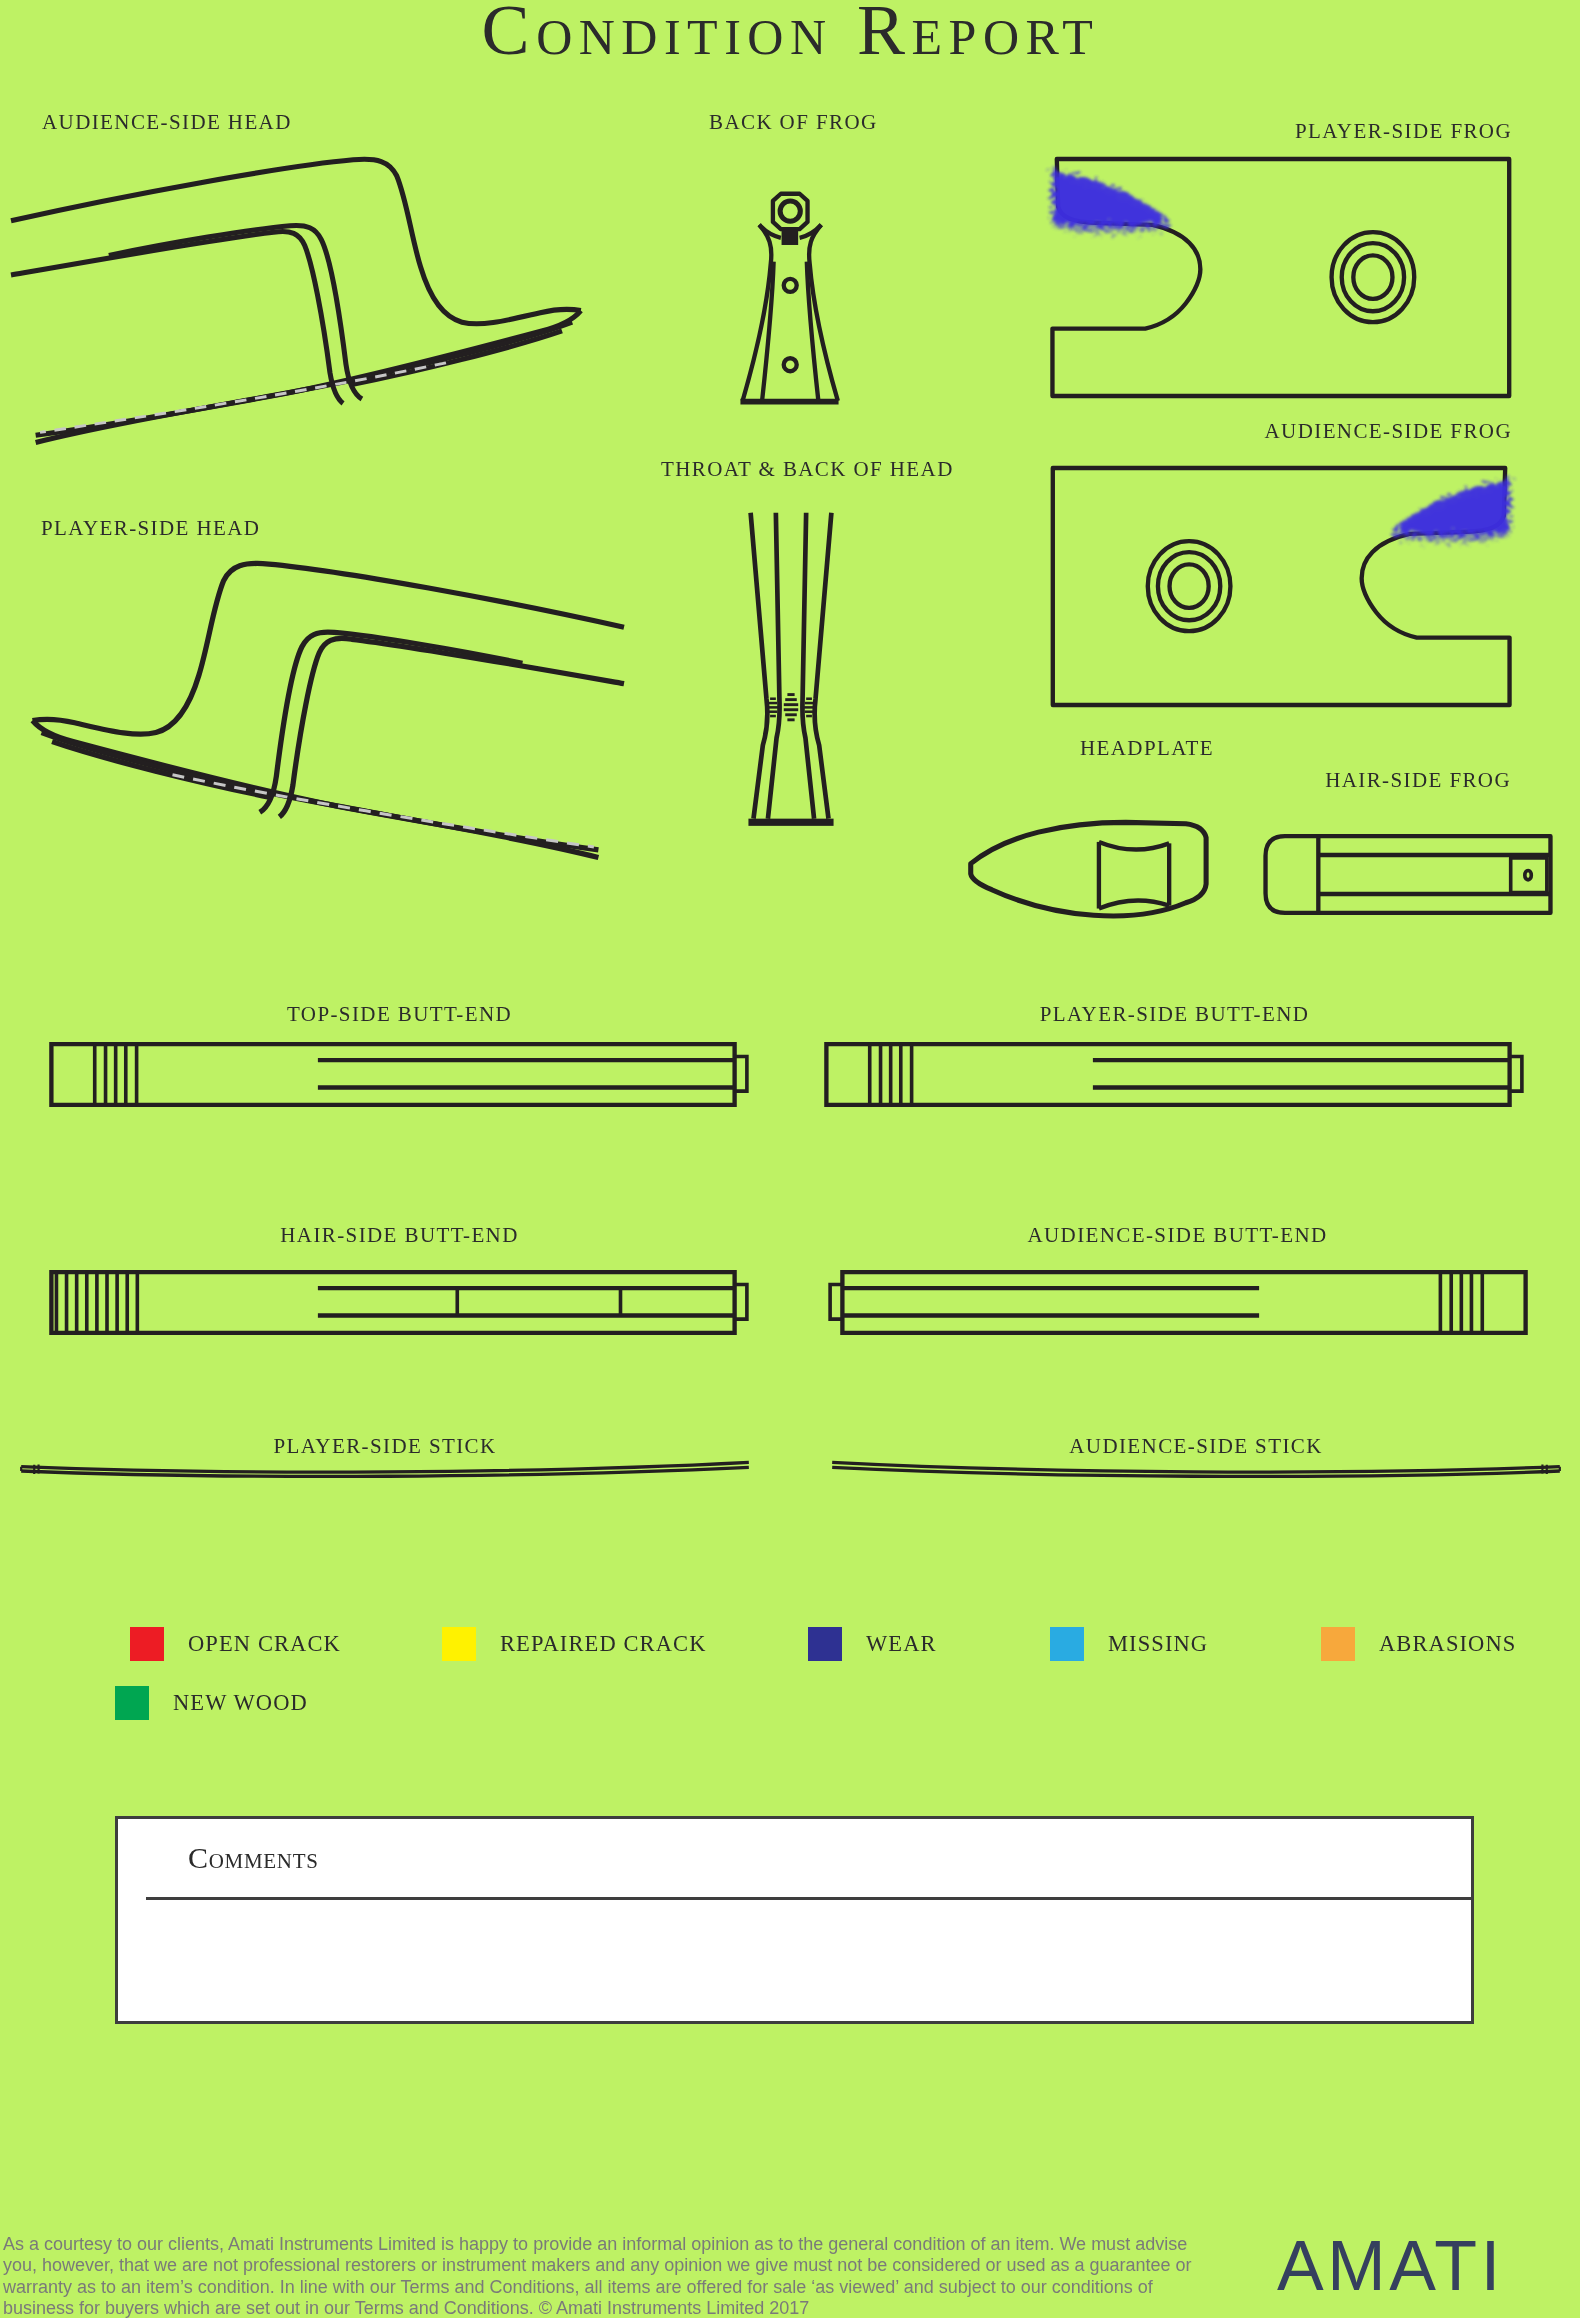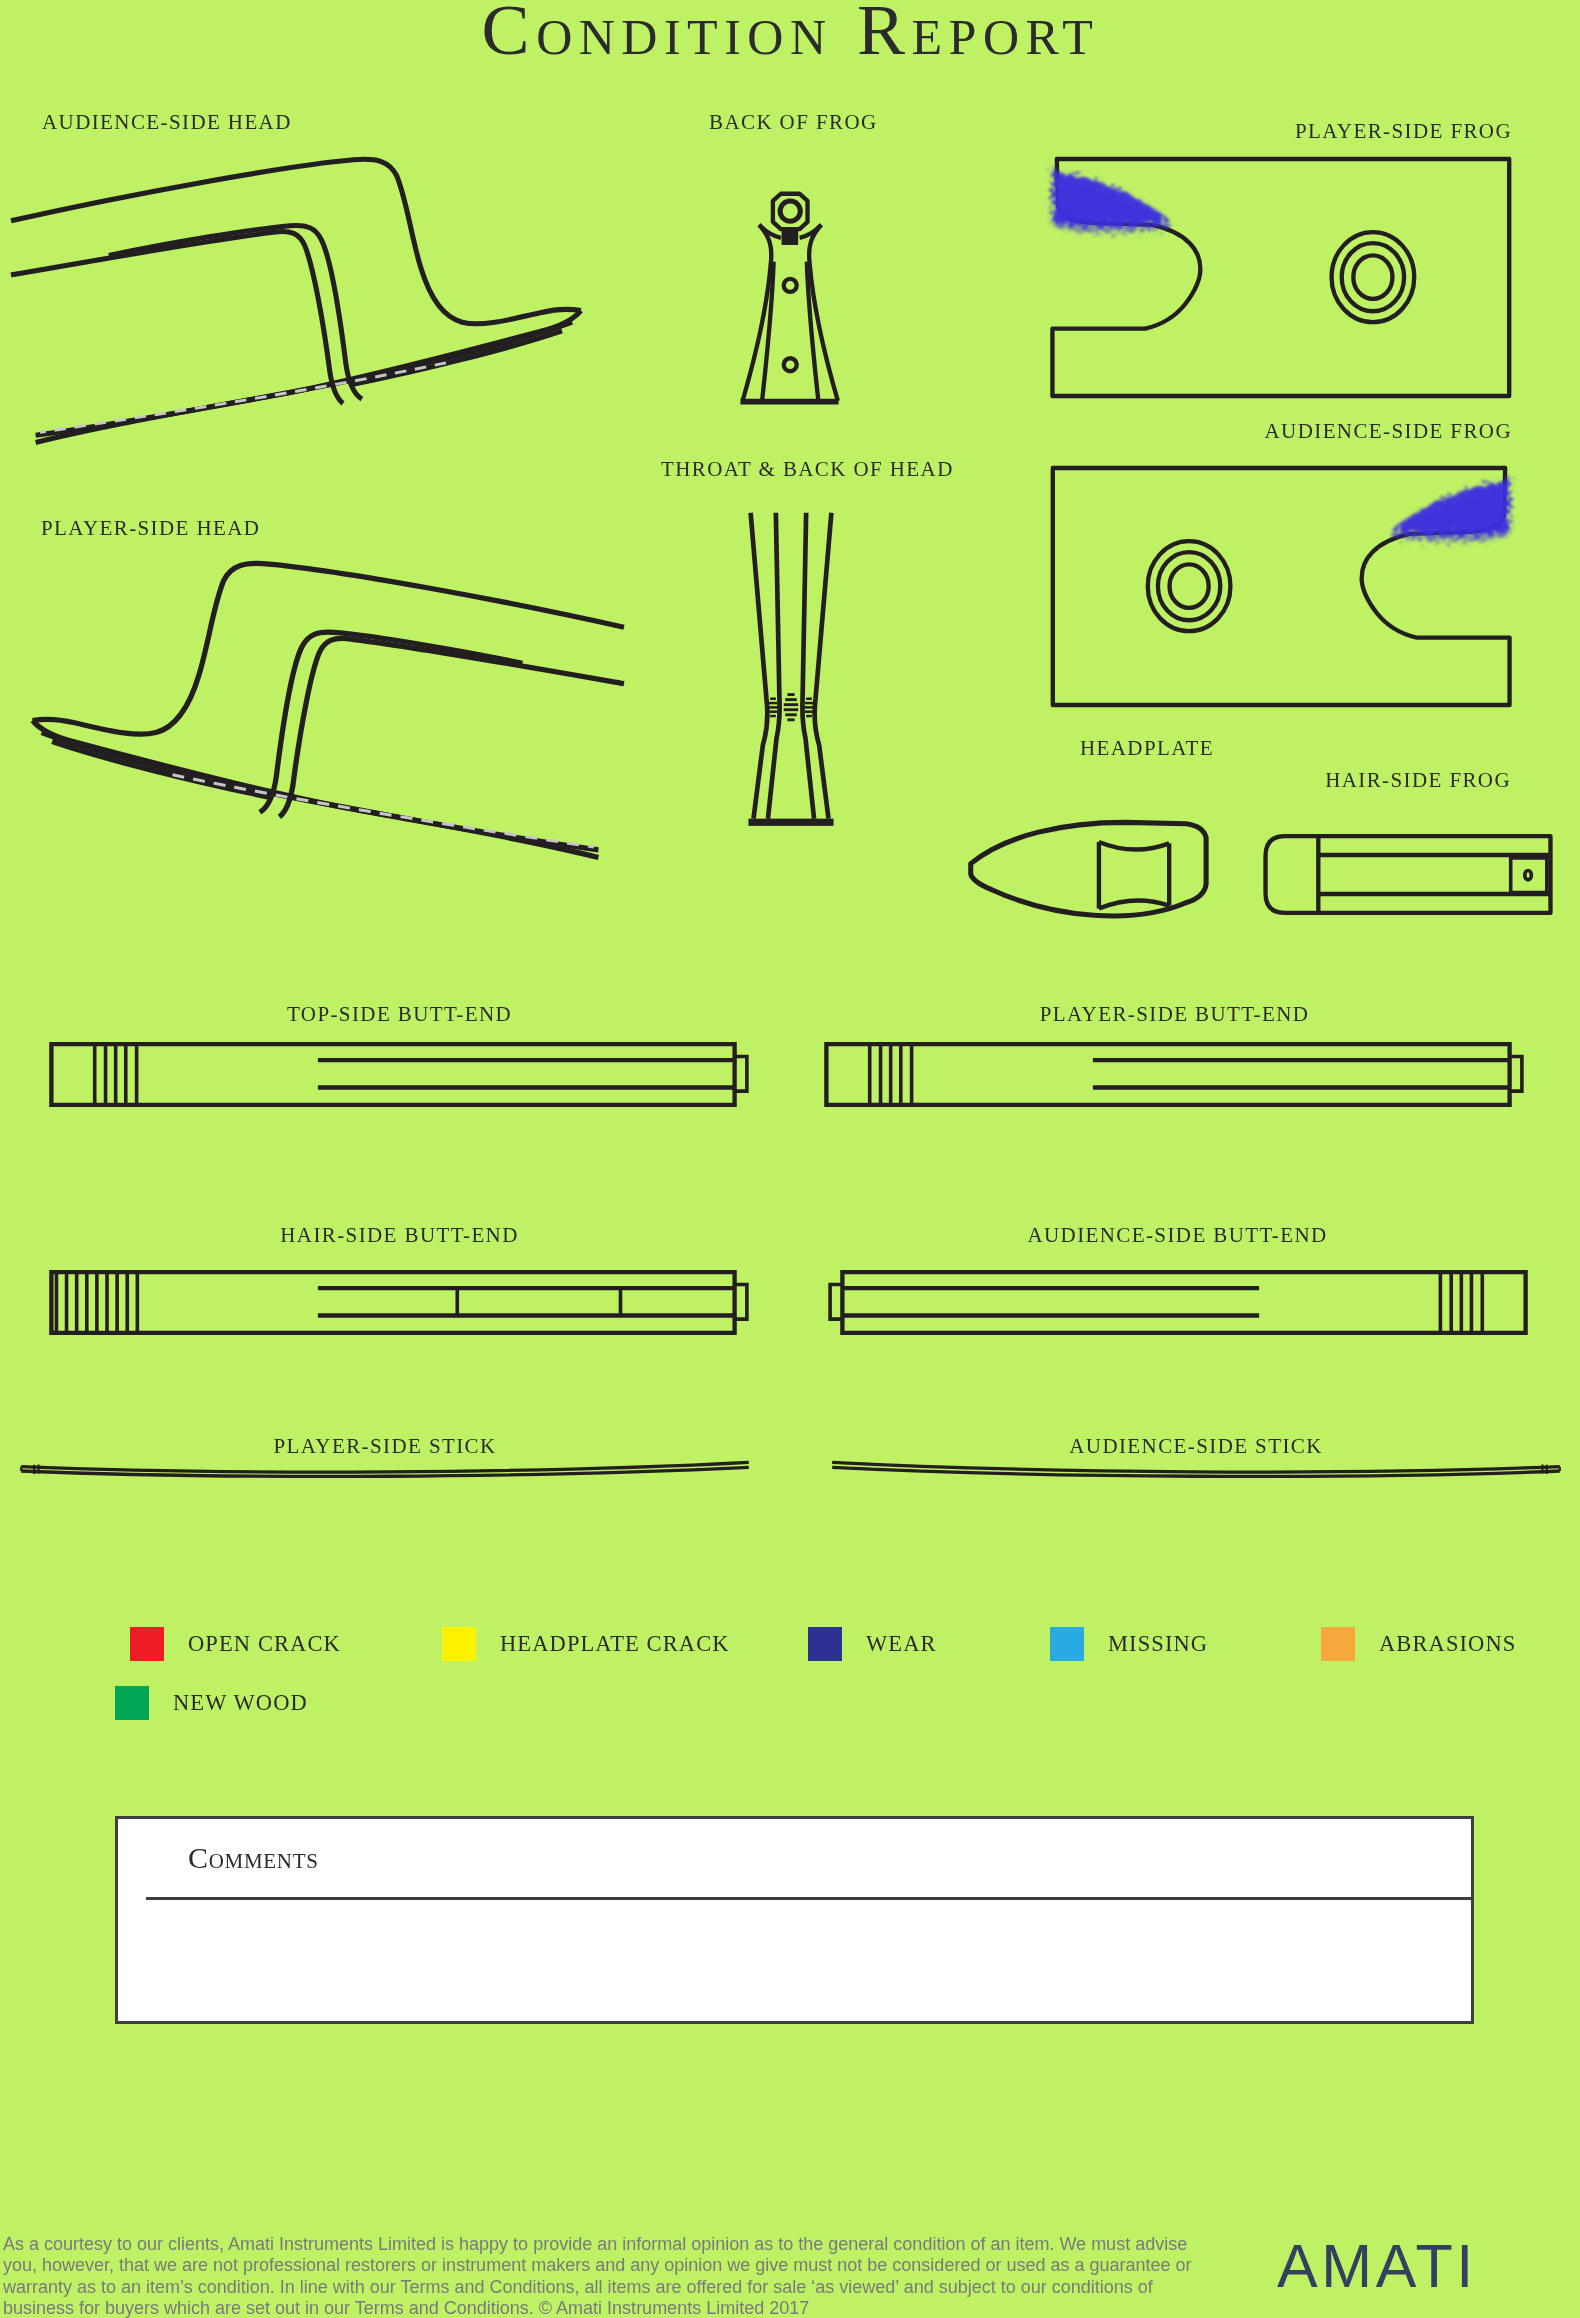--- a/index.html
+++ b/index.html
@@ -15,21 +15,21 @@
   .swatch{width:34px;height:34px;flex:0 0 34px;}
   .legend-label{font-size:22.5px;letter-spacing:1.1px;white-space:nowrap;color:#2b2b2b;}
   .comments-box{position:absolute;left:115px;top:1816px;width:1353px;height:202px;
                 border:3.6px solid #3e3e3e;box-sizing:content-box;background:#fff;}
   .comments-header{height:78px;border-bottom:3.6px solid #3e3e3e;display:flex;align-items:center;
                    padding-left:42px;font-size:30px;font-variant:small-caps;letter-spacing:0.7px;color:#2b2b2b;margin-left:28px;}
   .comments-body{height:121px;}
   .footer-text{position:absolute;left:2.9px;top:2234px;width:1190px;
                font-family:"Liberation Sans",sans-serif;font-size:18px;line-height:21.4px;color:#7a7a7a;}
   .brand{position:absolute;left:1277px;top:2219px;font-family:"Liberation Sans",sans-serif;
-         font-weight:300;font-size:61px;line-height:94px;letter-spacing:3.6px;color:#35405e;white-space:nowrap;}
+         font-weight:300;font-size:70px;line-height:94px;letter-spacing:3.6px;color:#35405e;white-space:nowrap;}
 </style>
 </head>
 <body>
 
 <div class="page">
 
   <svg width="0" height="0" style="position:absolute" aria-hidden="true">
     <defs>
       <filter id="spray" x="-40%" y="-40%" width="180%" height="180%">
         <feTurbulence type="fractalNoise" baseFrequency="0.12 0.2" numOctaves="3" seed="7" result="n"></feTurbulence>
@@ -222,21 +222,21 @@
         <use href="#stick-art" transform="translate(1010,0) scale(-1,1)"></use>
       </svg>
   </div>
 
   <div class="legend-item" style="left:118px;top:1627px;padding-left:12px;">
     <div class="swatch" style="background: rgb(237, 28, 36);"></div>
     <div class="legend-label">OPEN CRACK</div>
   </div>
   <div class="legend-item" style="left:442px;top:1627px;">
     <div class="swatch" style="background: rgb(255, 242, 0);"></div>
-    <div class="legend-label">HEADPLATE CRACK</div>
+    <div class="legend-label">REPAIRED CRACK</div>
   </div>
   <div class="legend-item" style="left:808px;top:1627px;">
     <div class="swatch" style="background: rgb(46, 49, 146);"></div>
     <div class="legend-label">WEAR</div>
   </div>
   <div class="legend-item" style="left:1050px;top:1627px;">
     <div class="swatch" style="background: rgb(41, 171, 226);"></div>
     <div class="legend-label">MISSING</div>
   </div>
   <div class="legend-item" style="left:1321px;top:1627px;">

